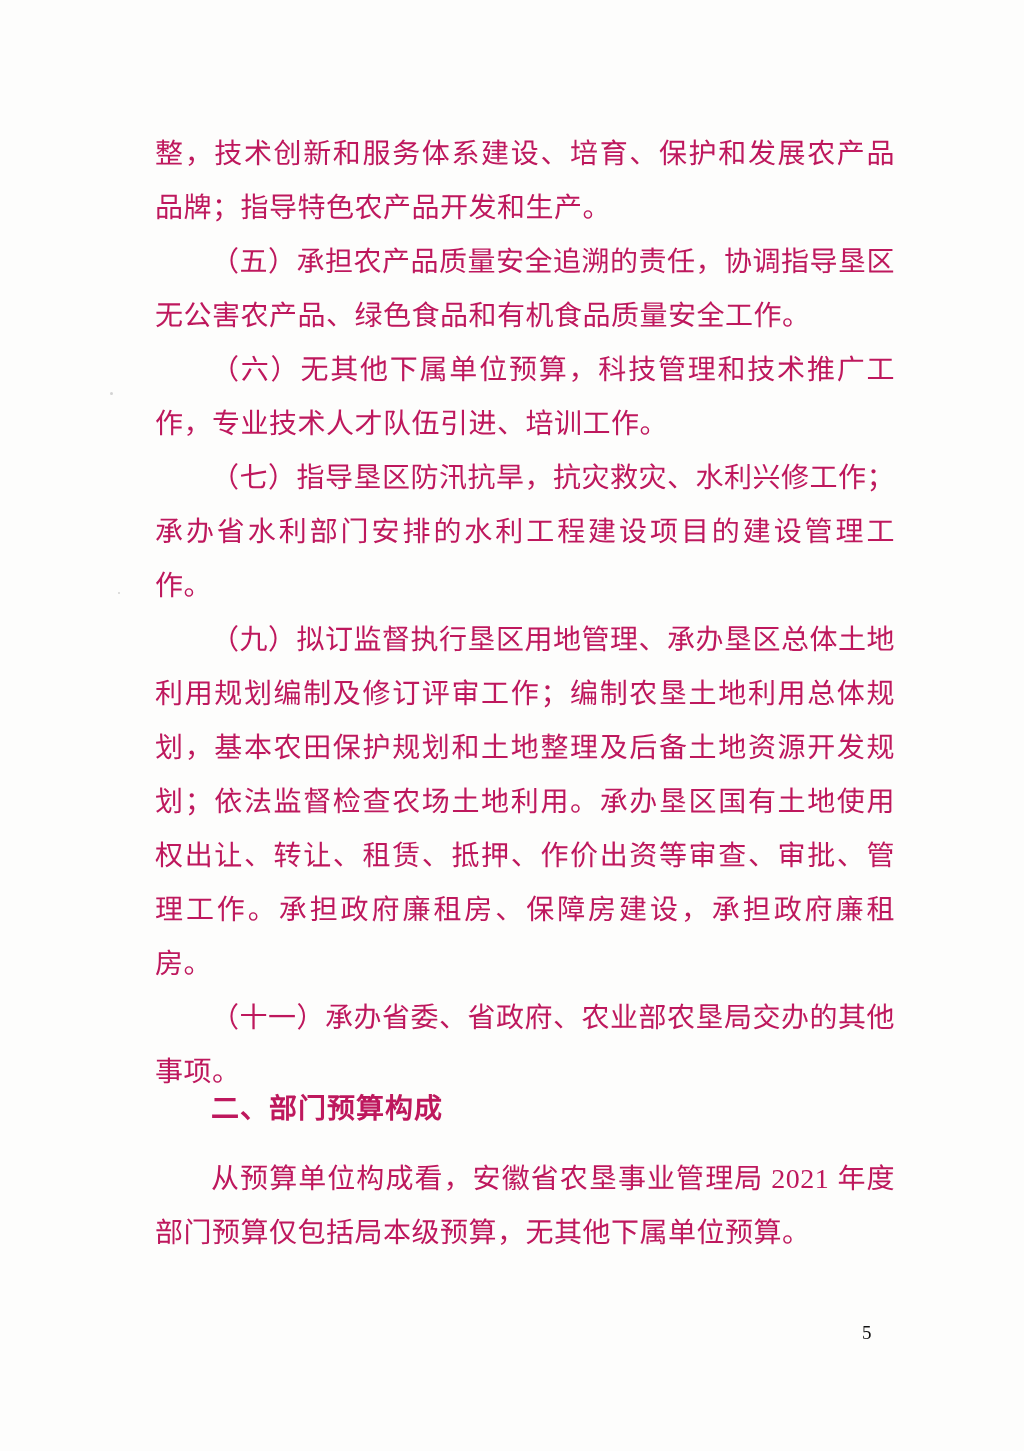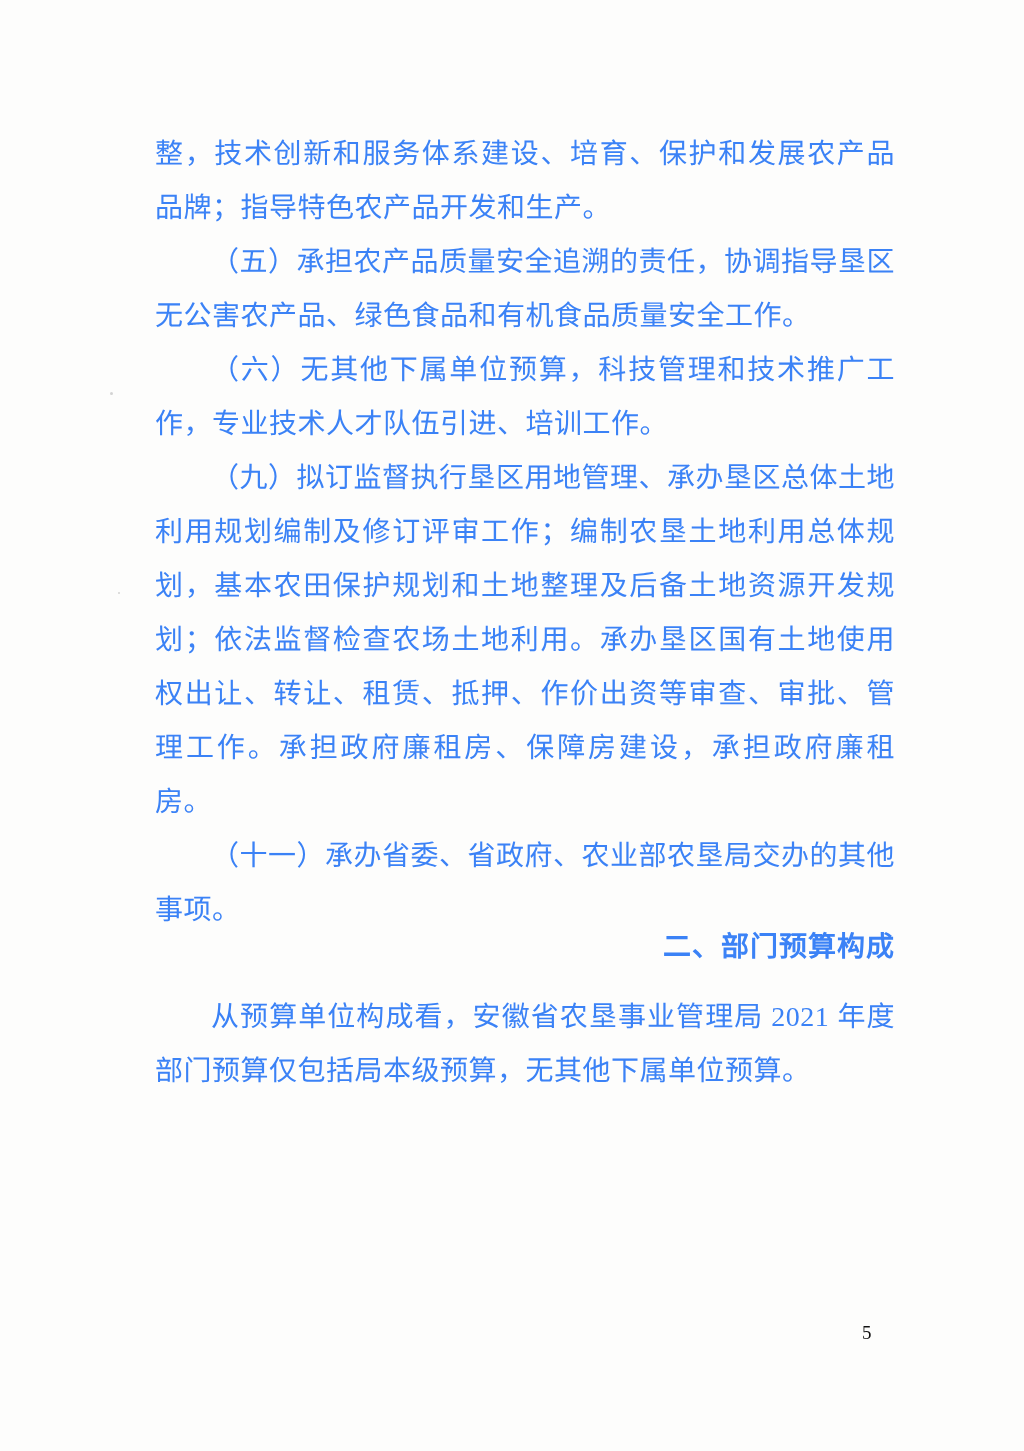--- a/index.html
+++ b/index.html
@@ -18,36 +18,36 @@
   }
   .text-block {
     position: absolute;
     top: 127px;
     left: 155px;
     width: 740px;
     font-family: "Liberation Serif", "DejaVu Serif", serif;
     font-size: 28px;
     line-height: 54px;
     letter-spacing: 0.5px;
-    color: #3b82f6;
+    color: #be185d;
   }
   .para {
     margin: 0;
     text-align: justify;
     text-justify: inter-ideograph;
     word-break: break-all;
   }
   .para.indent {
     text-indent: 2em;
   }
   .para.heading {
     font-family: "Liberation Sans", "DejaVu Sans", sans-serif;
     font-weight: bold;
     letter-spacing: 1px;
-    text-align: right;
+    text-align: left;
     margin-top: -17px;
     margin-bottom: 16px;
   }
   .page-number {
     position: absolute;
     left: 862px;
     top: 1322px;
     font-family: "Liberation Serif", "DejaVu Serif", serif;
     font-size: 19px;
     color: #111;
@@ -65,20 +65,21 @@
   .speckle.s2 { left: 118px; top: 592px; width: 2px; height: 2px; }
 </style>
 </head>
 <body>
 
 <div class="page">
   <div class="text-block">
     <p class="para no-indent">整，技术创新和服务体系建设、培育、保护和发展农产品品牌；指导特色农产品开发和生产。</p>
     <p class="para indent">（五）承担农产品质量安全追溯的责任，协调指导垦区无公害农产品、绿色食品和有机食品质量安全工作。</p>
     <p class="para indent">（六）无其他下属单位预算，科技管理和技术推广工作，专业技术人才队伍引进、培训工作。</p>
+    <p class="para indent">（七）指导垦区防汛抗旱，抗灾救灾、水利兴修工作；承办省水利部门安排的水利工程建设项目的建设管理工作。</p>
     <p class="para indent">（九）拟订监督执行垦区用地管理、承办垦区总体土地利用规划编制及修订评审工作；编制农垦土地利用总体规划，基本农田保护规划和土地整理及后备土地资源开发规划；依法监督检查农场土地利用。承办垦区国有土地使用权出让、转让、租赁、抵押、作价出资等审查、审批、管理工作。承担政府廉租房、保障房建设，承担政府廉租房。</p>
     <p class="para indent">（十一）承办省委、省政府、农业部农垦局交办的其他事项。</p>
     <p class="para indent heading">二、部门预算构成</p>
     <p class="para indent">从预算单位构成看，安徽省农垦事业管理局 2021 年度部门预算仅包括局本级预算，无其他下属单位预算。</p>
   </div>
 
   <div class="page-number">5</div>
 
   <div class="speckle s1"></div>
   <div class="speckle s2"></div>

